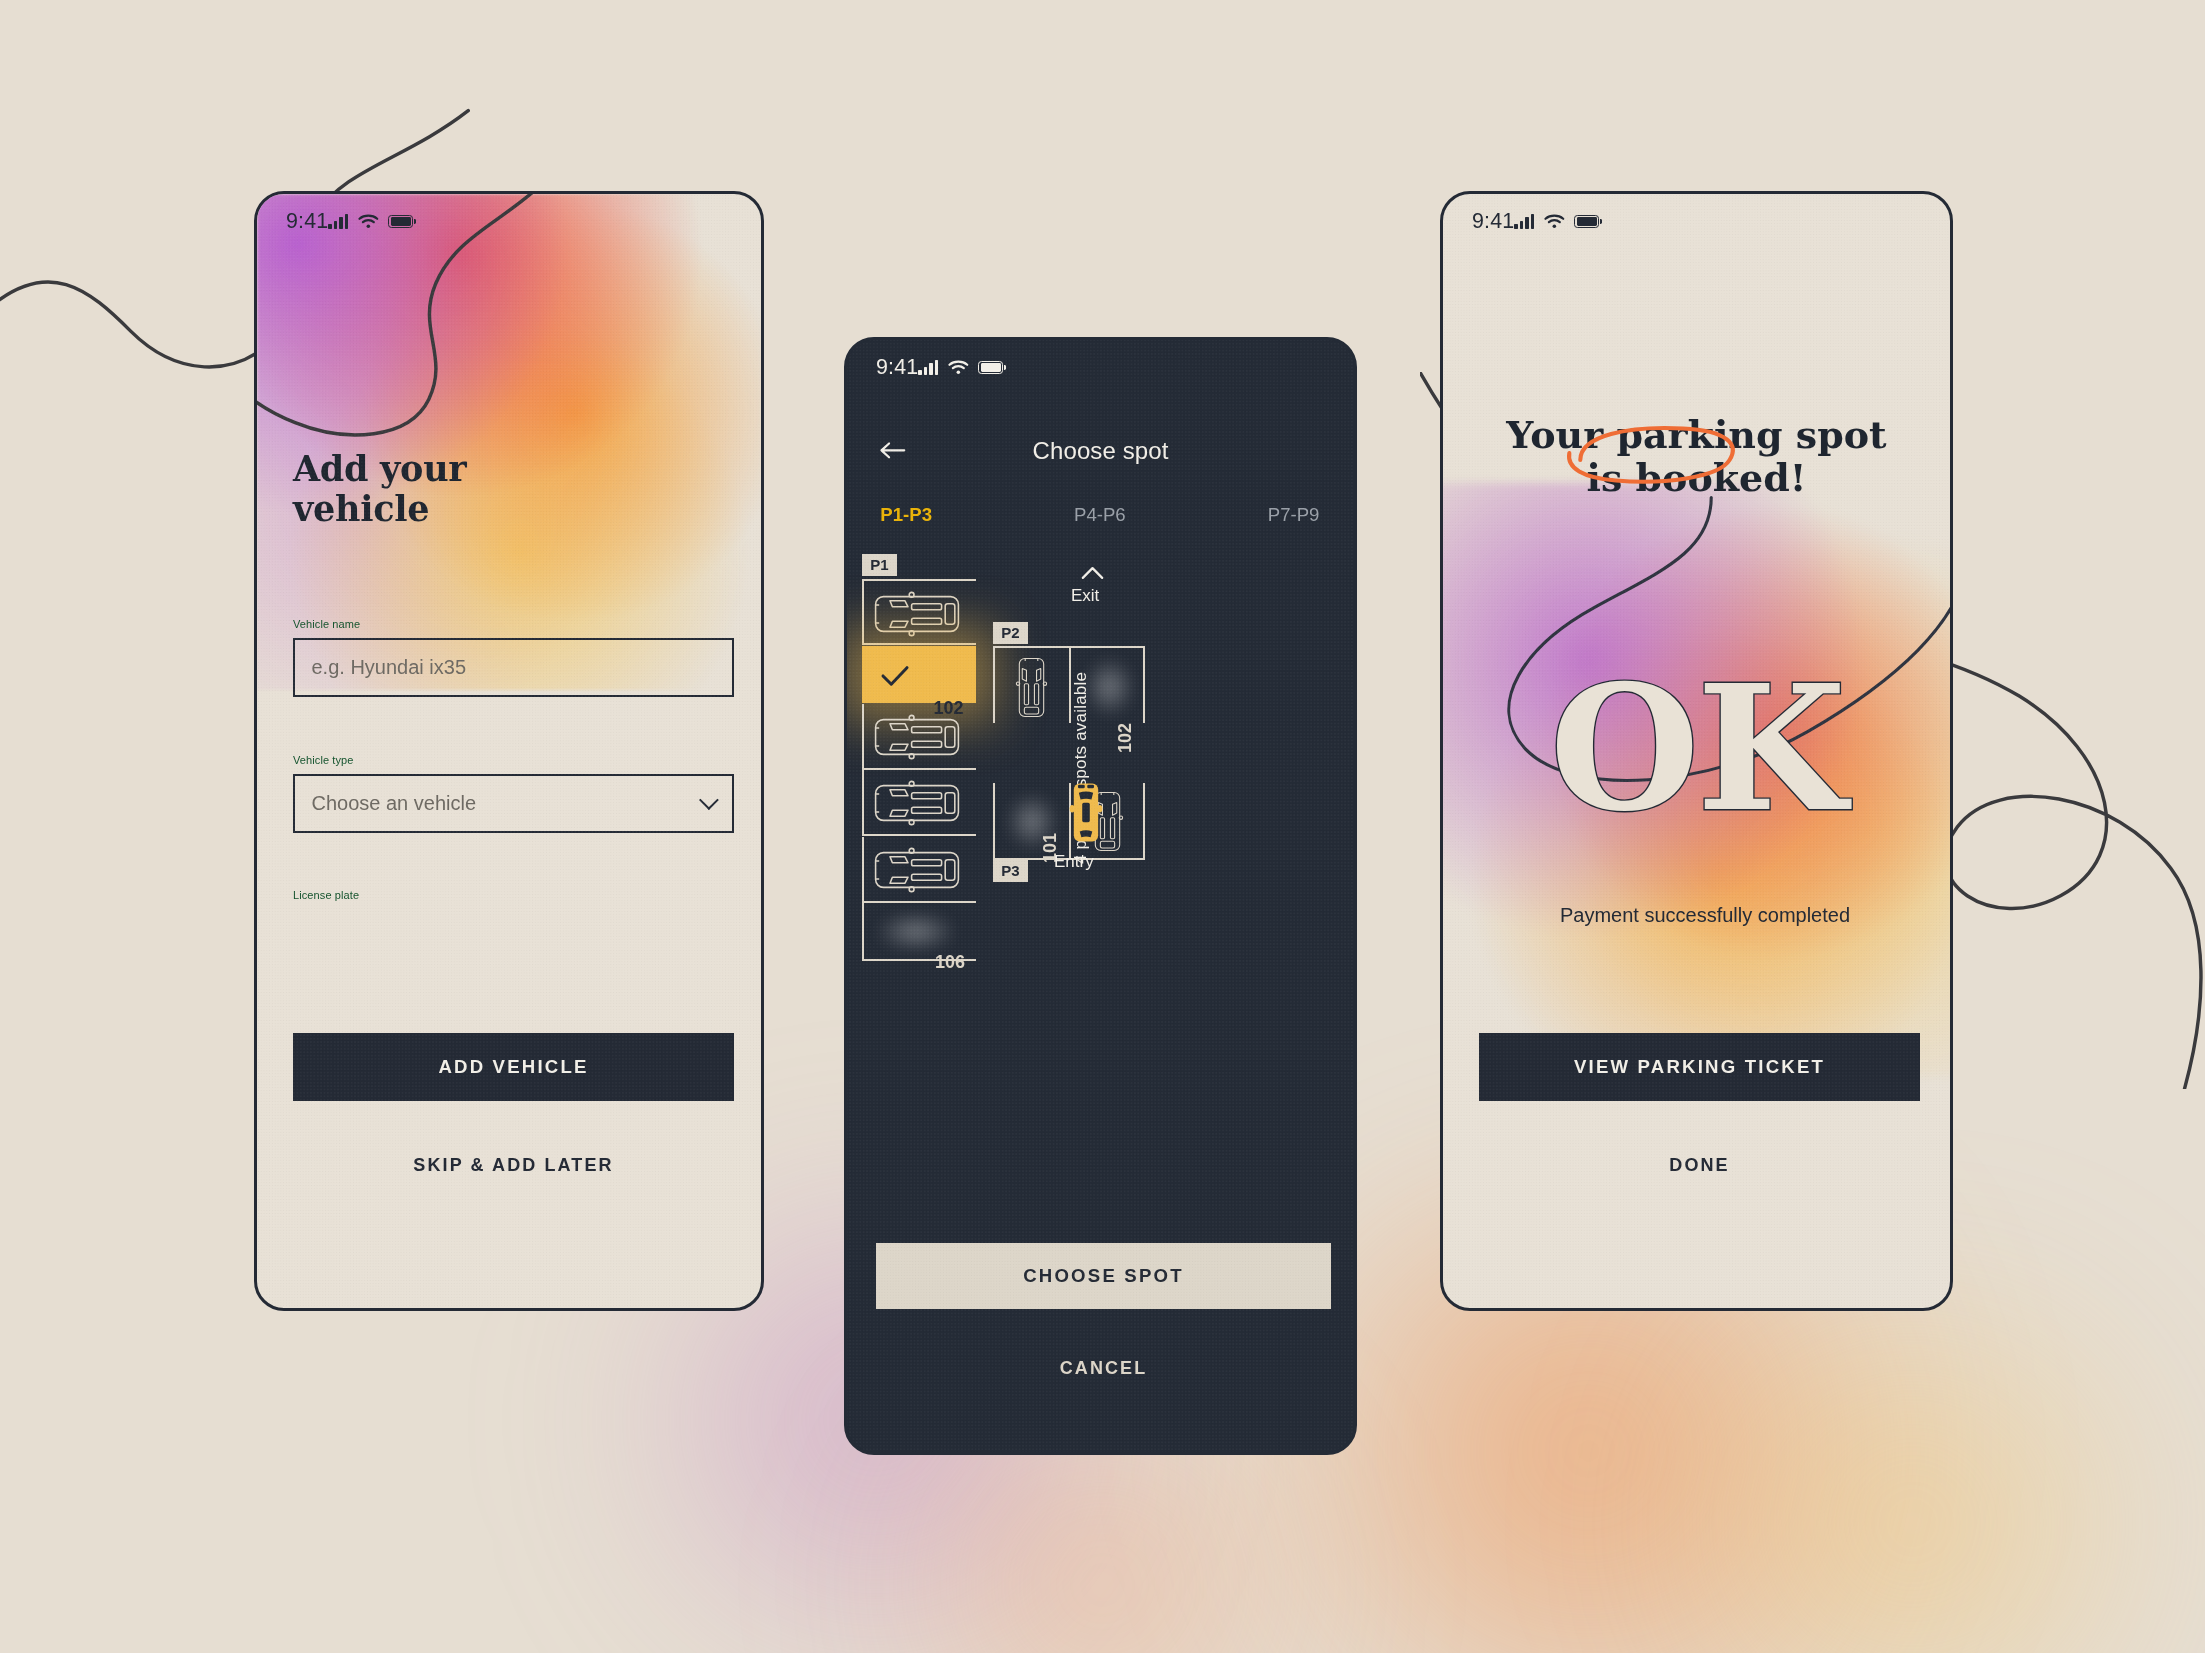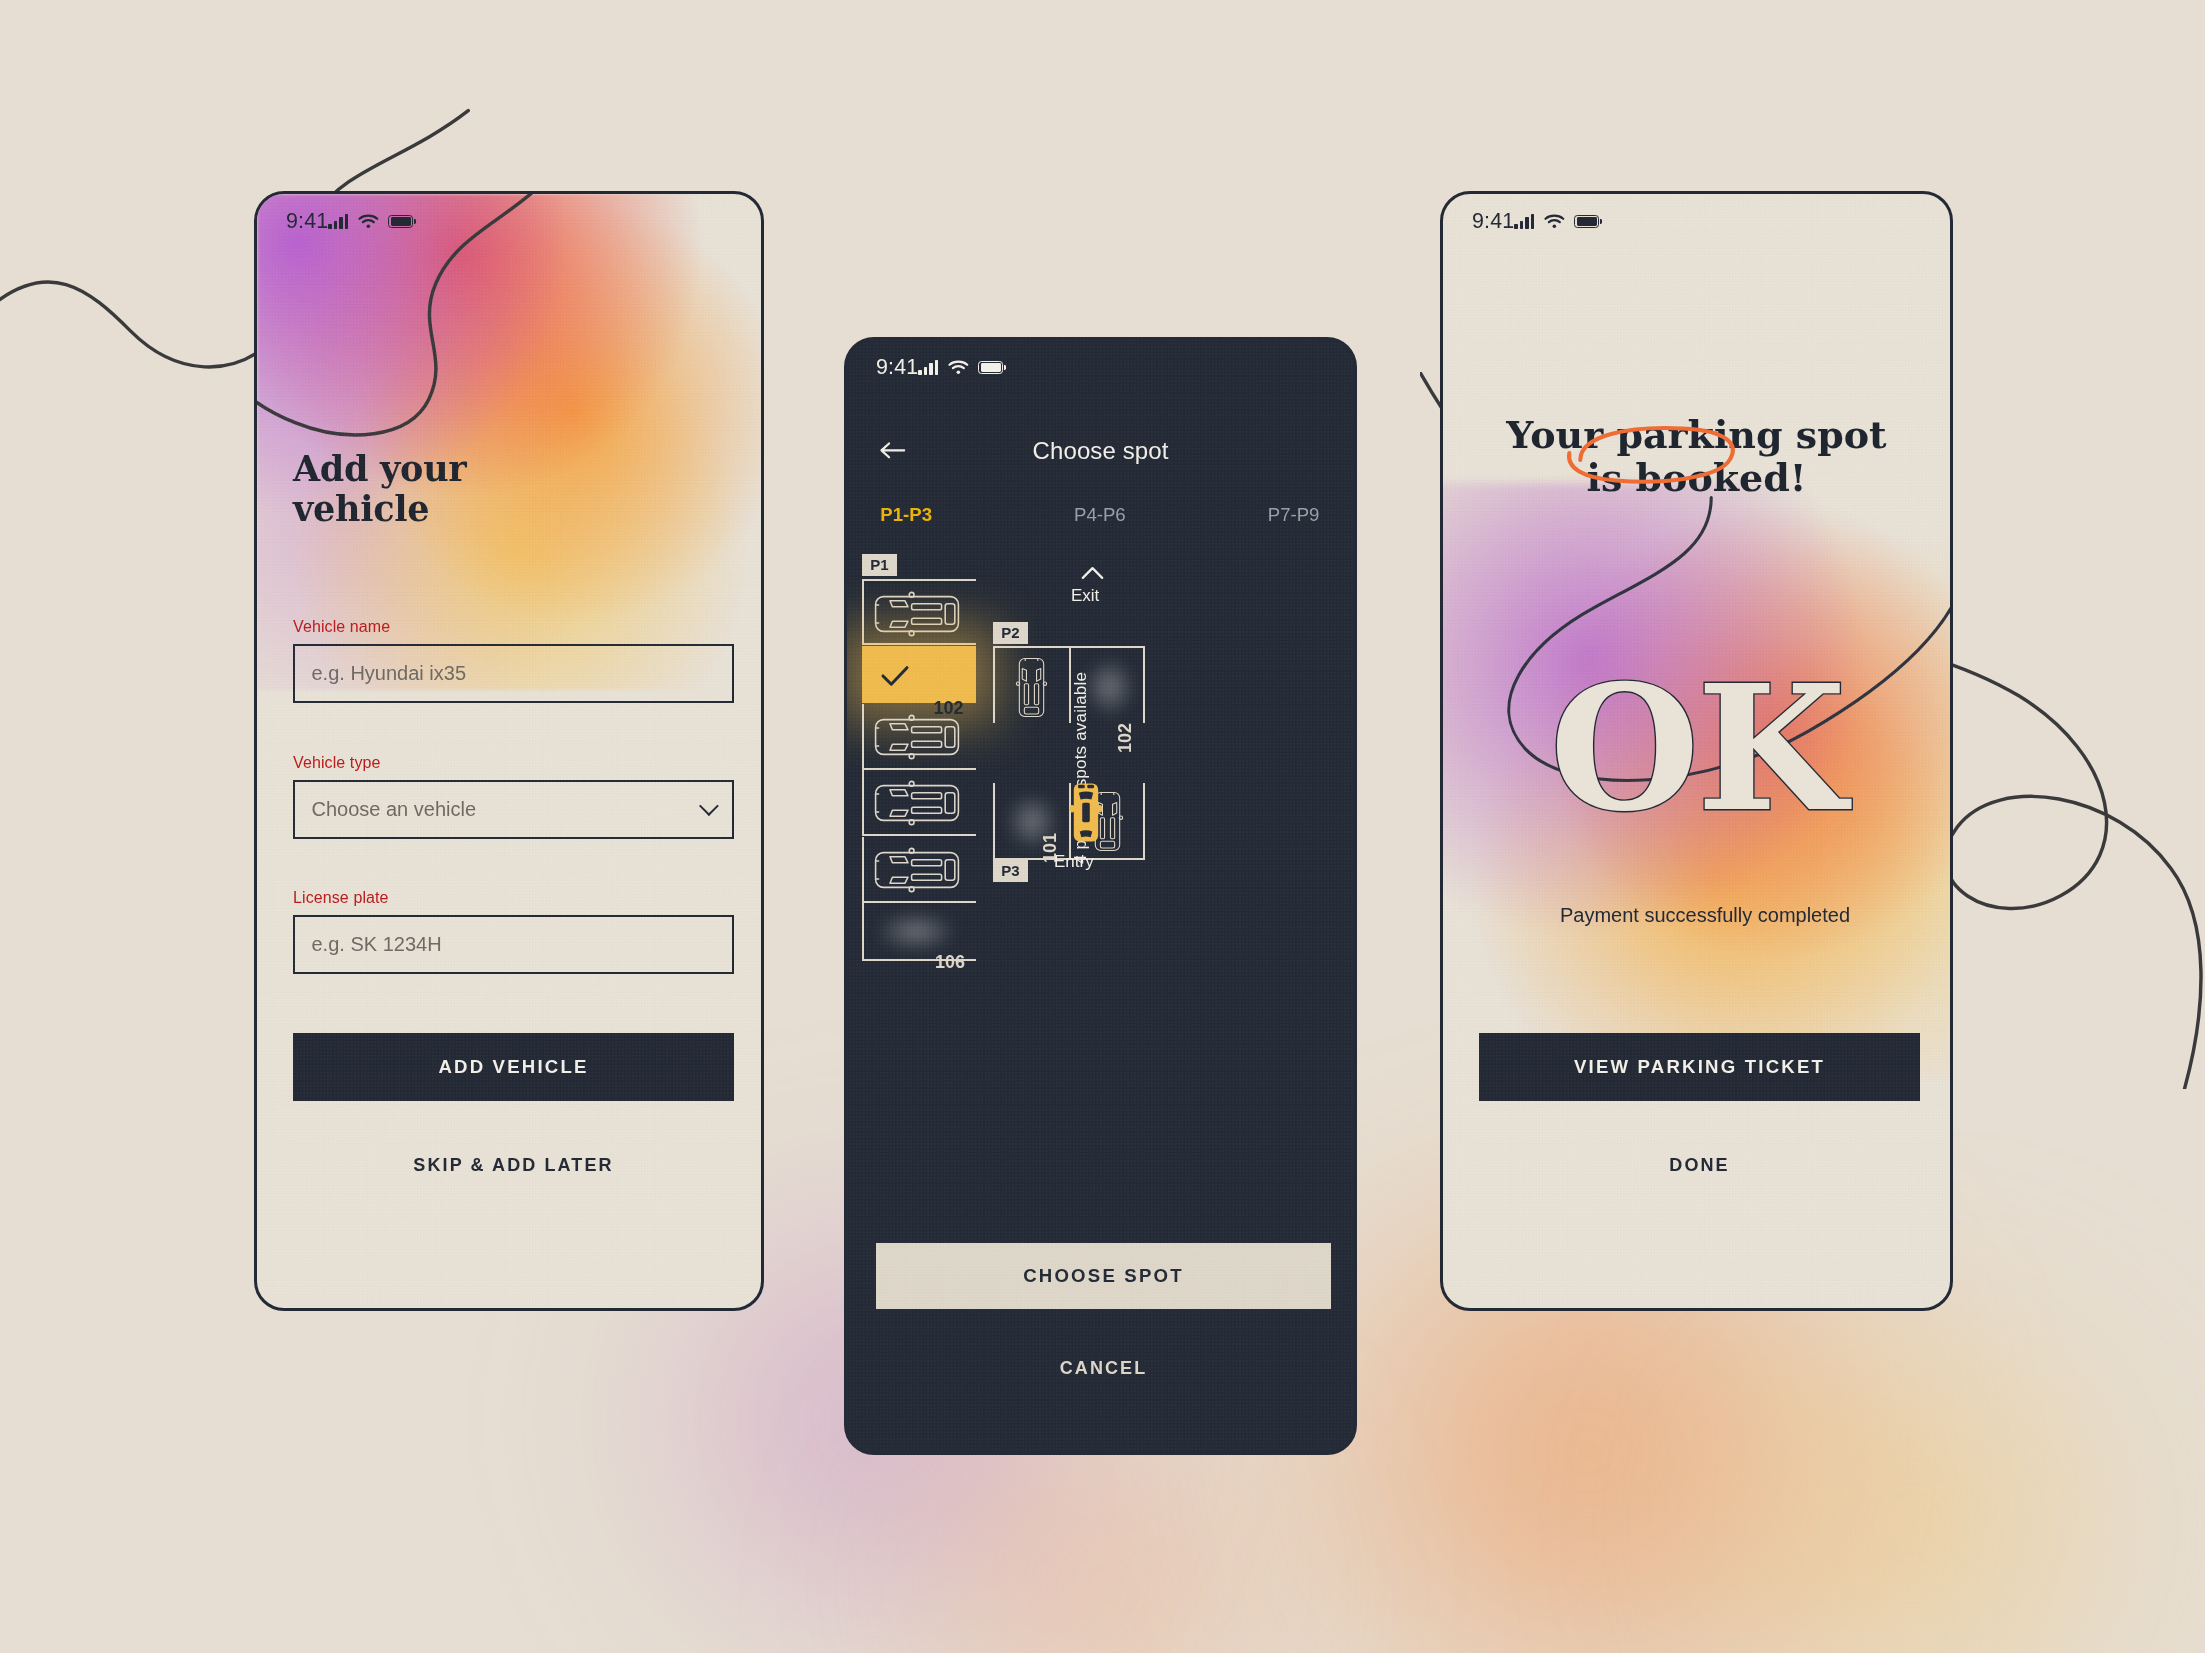--- a/index.html
+++ b/index.html
@@ -80,21 +80,21 @@
       radial-gradient(circle at 20% 62%, rgba(208,150,205,.6) 0%, rgba(208,150,205,0) 50%);
     filter: blur(1.4px);
   }
   .p1-title {
     position: absolute; left: 36px; top: 255px; width: 289px;
     font-family: "DejaVu Serif", "Liberation Serif", serif;
     font-weight: 700; font-size: 35px; line-height: 1.13; color: #1f2630;
     letter-spacing: -0.3px;
   }
   .field-group { position: absolute; left: 36px; width: 441px; }
-  .field-label { font-size: 16px; color: #b91c1c; margin-bottom: 8.3px; letter-spacing: 0.1px; }
+  .field-label { font-size: 11px; color: #14532d; margin-bottom: 8.3px; letter-spacing: 0.1px; }
   .field-box {
     height: 59px; border: 2.1px solid #242a35; background: transparent;
     display: flex; align-items: center; padding: 0 16.5px; font-size: 20px; color: #6e6a63;
     justify-content: space-between;
   }
   .chev {
     width: 13.8px; height: 13.8px; border-right: 2.8px solid #242a35; border-bottom: 2.8px solid #242a35;
     transform: rotate(45deg) translate(-2.8px,-2.8px);
   }
   .btn-solid {
@@ -238,23 +238,20 @@
   <div class="field-group" style="top:560px">
     <div class="field-label">Vehicle type</div>
     <div class="field-box">
       <span>Choose an vehicle</span>
       <span class="chev"></span>
     </div>
   </div>
 
   <div class="field-group" style="top:695px">
     <div class="field-label">License plate</div>
-    <div class="field-box">
-      <span>e.g. SK 1234H</span>
-    </div>
   </div>
 
   <div class="btn-solid" style="top:839px">ADD VEHICLE</div>
   <div class="btn-ghost" style="top:951px">SKIP &amp; ADD LATER</div>
 
   <div class="grain"></div>
 </div>
 
 <div class="phone phone-2 dark">
 

